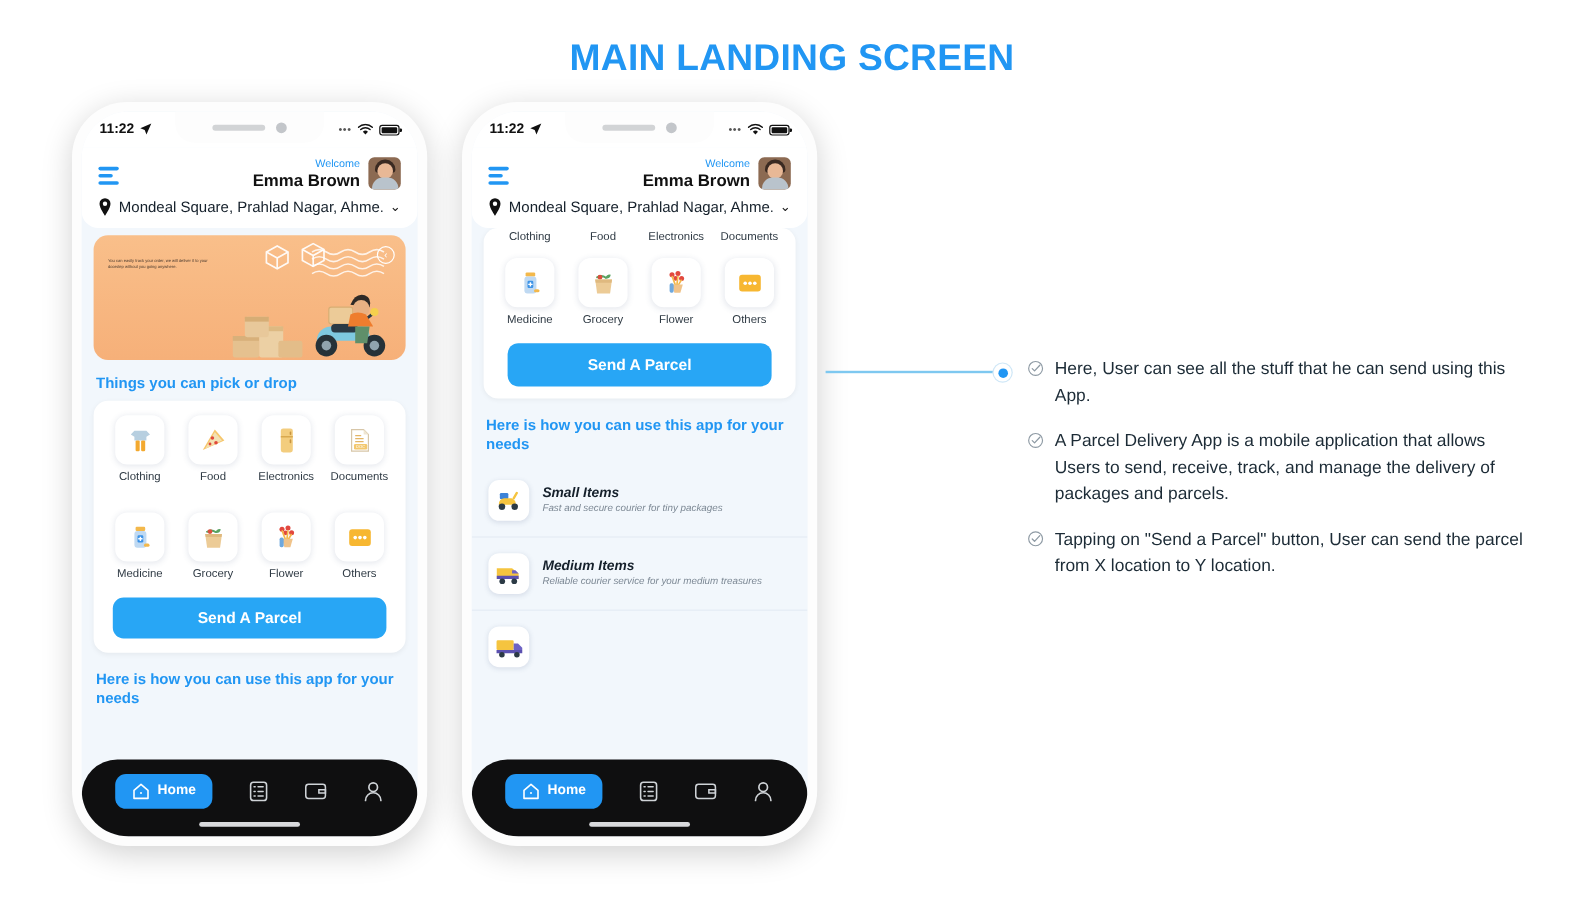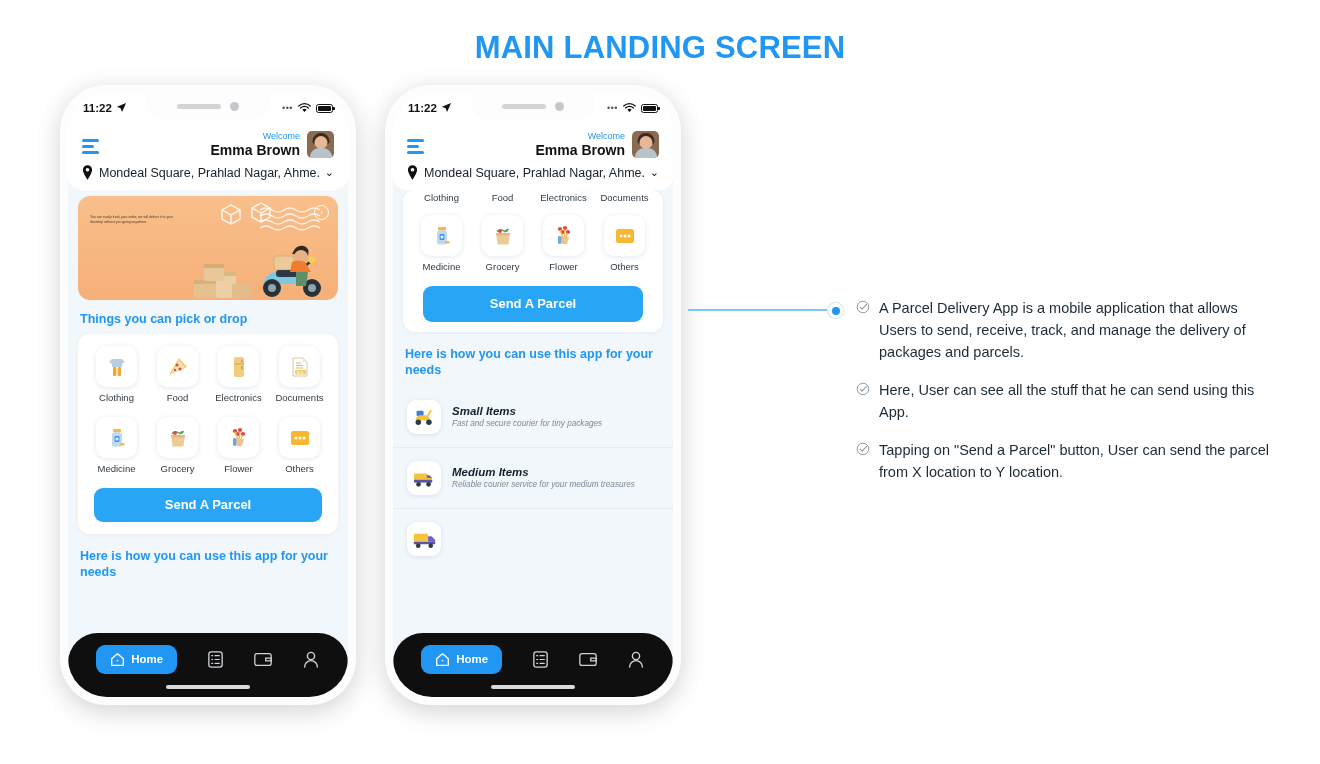--- a/index.html
+++ b/index.html
@@ -114,21 +114,21 @@
   .b-parcels { position:absolute; right:84px; bottom:0; }
 
   .sec-head { margin:12px 12px 0 12px; font-size:12.5px; font-weight:bold; color:#2196f3; }
 
   
   .cat-card {
     margin: 8px 10px 0 10px; background:#fff; border-radius:12px;
     padding: 12px 8px 10px 8px;
     box-shadow: 0 1px 4px rgba(0,0,0,.05);
   }
-  .cat-grid { display:grid; grid-template-columns:repeat(4,1fr); row-gap:14px; }
+  .cat-grid { display:grid; grid-template-columns:repeat(4,1fr); row-gap:24px; }
   .cat { display:flex; flex-direction:column; align-items:center; gap:5px; }
   .cat-tile {
     width:41px; height:41px; border-radius:10px; background:#fff;
     box-shadow: 0 1px 5px rgba(60,80,120,.14);
     display:flex; align-items:center; justify-content:center;
   }
   .cat-label { font-size:9.5px; color:#2f3a44; }
 
   .send-btn {
     display:block; margin: 14px 8px 2px 8px; height:34px; line-height:34px;
@@ -674,29 +674,29 @@
       <i></i>
     </div>
 
   <div class="notes">
 
     <div class="note">
       <svg class="note-check" viewBox="0 0 16 16">
         <circle cx="8" cy="8" r="6.6" fill="none" stroke="#8e9aa4" stroke-width="1.1"></circle>
         <path d="M4.8 8.2 7 10.4l5-5.4" fill="none" stroke="#8e9aa4" stroke-width="1.2" stroke-linecap="round" stroke-linejoin="round"></path>
       </svg>
-      <div class="note-text">A Parcel Delivery App is a mobile application that allows Users to send, receive, track, and manage the delivery of packages and parcels.</div>
+      <div class="note-text">Here, User can see all the stuff that he can send using this App.</div>
     </div>
 
     <div class="note">
       <svg class="note-check" viewBox="0 0 16 16">
         <circle cx="8" cy="8" r="6.6" fill="none" stroke="#8e9aa4" stroke-width="1.1"></circle>
         <path d="M4.8 8.2 7 10.4l5-5.4" fill="none" stroke="#8e9aa4" stroke-width="1.2" stroke-linecap="round" stroke-linejoin="round"></path>
       </svg>
-      <div class="note-text">Here, User can see all the stuff that he can send using this App.</div>
+      <div class="note-text">A Parcel Delivery App is a mobile application that allows Users to send, receive, track, and manage the delivery of packages and parcels.</div>
     </div>
 
     <div class="note">
       <svg class="note-check" viewBox="0 0 16 16">
         <circle cx="8" cy="8" r="6.6" fill="none" stroke="#8e9aa4" stroke-width="1.1"></circle>
         <path d="M4.8 8.2 7 10.4l5-5.4" fill="none" stroke="#8e9aa4" stroke-width="1.2" stroke-linecap="round" stroke-linejoin="round"></path>
       </svg>
       <div class="note-text">Tapping on "Send a Parcel" button, User can send the parcel from X location to Y location.</div>
     </div>
 

